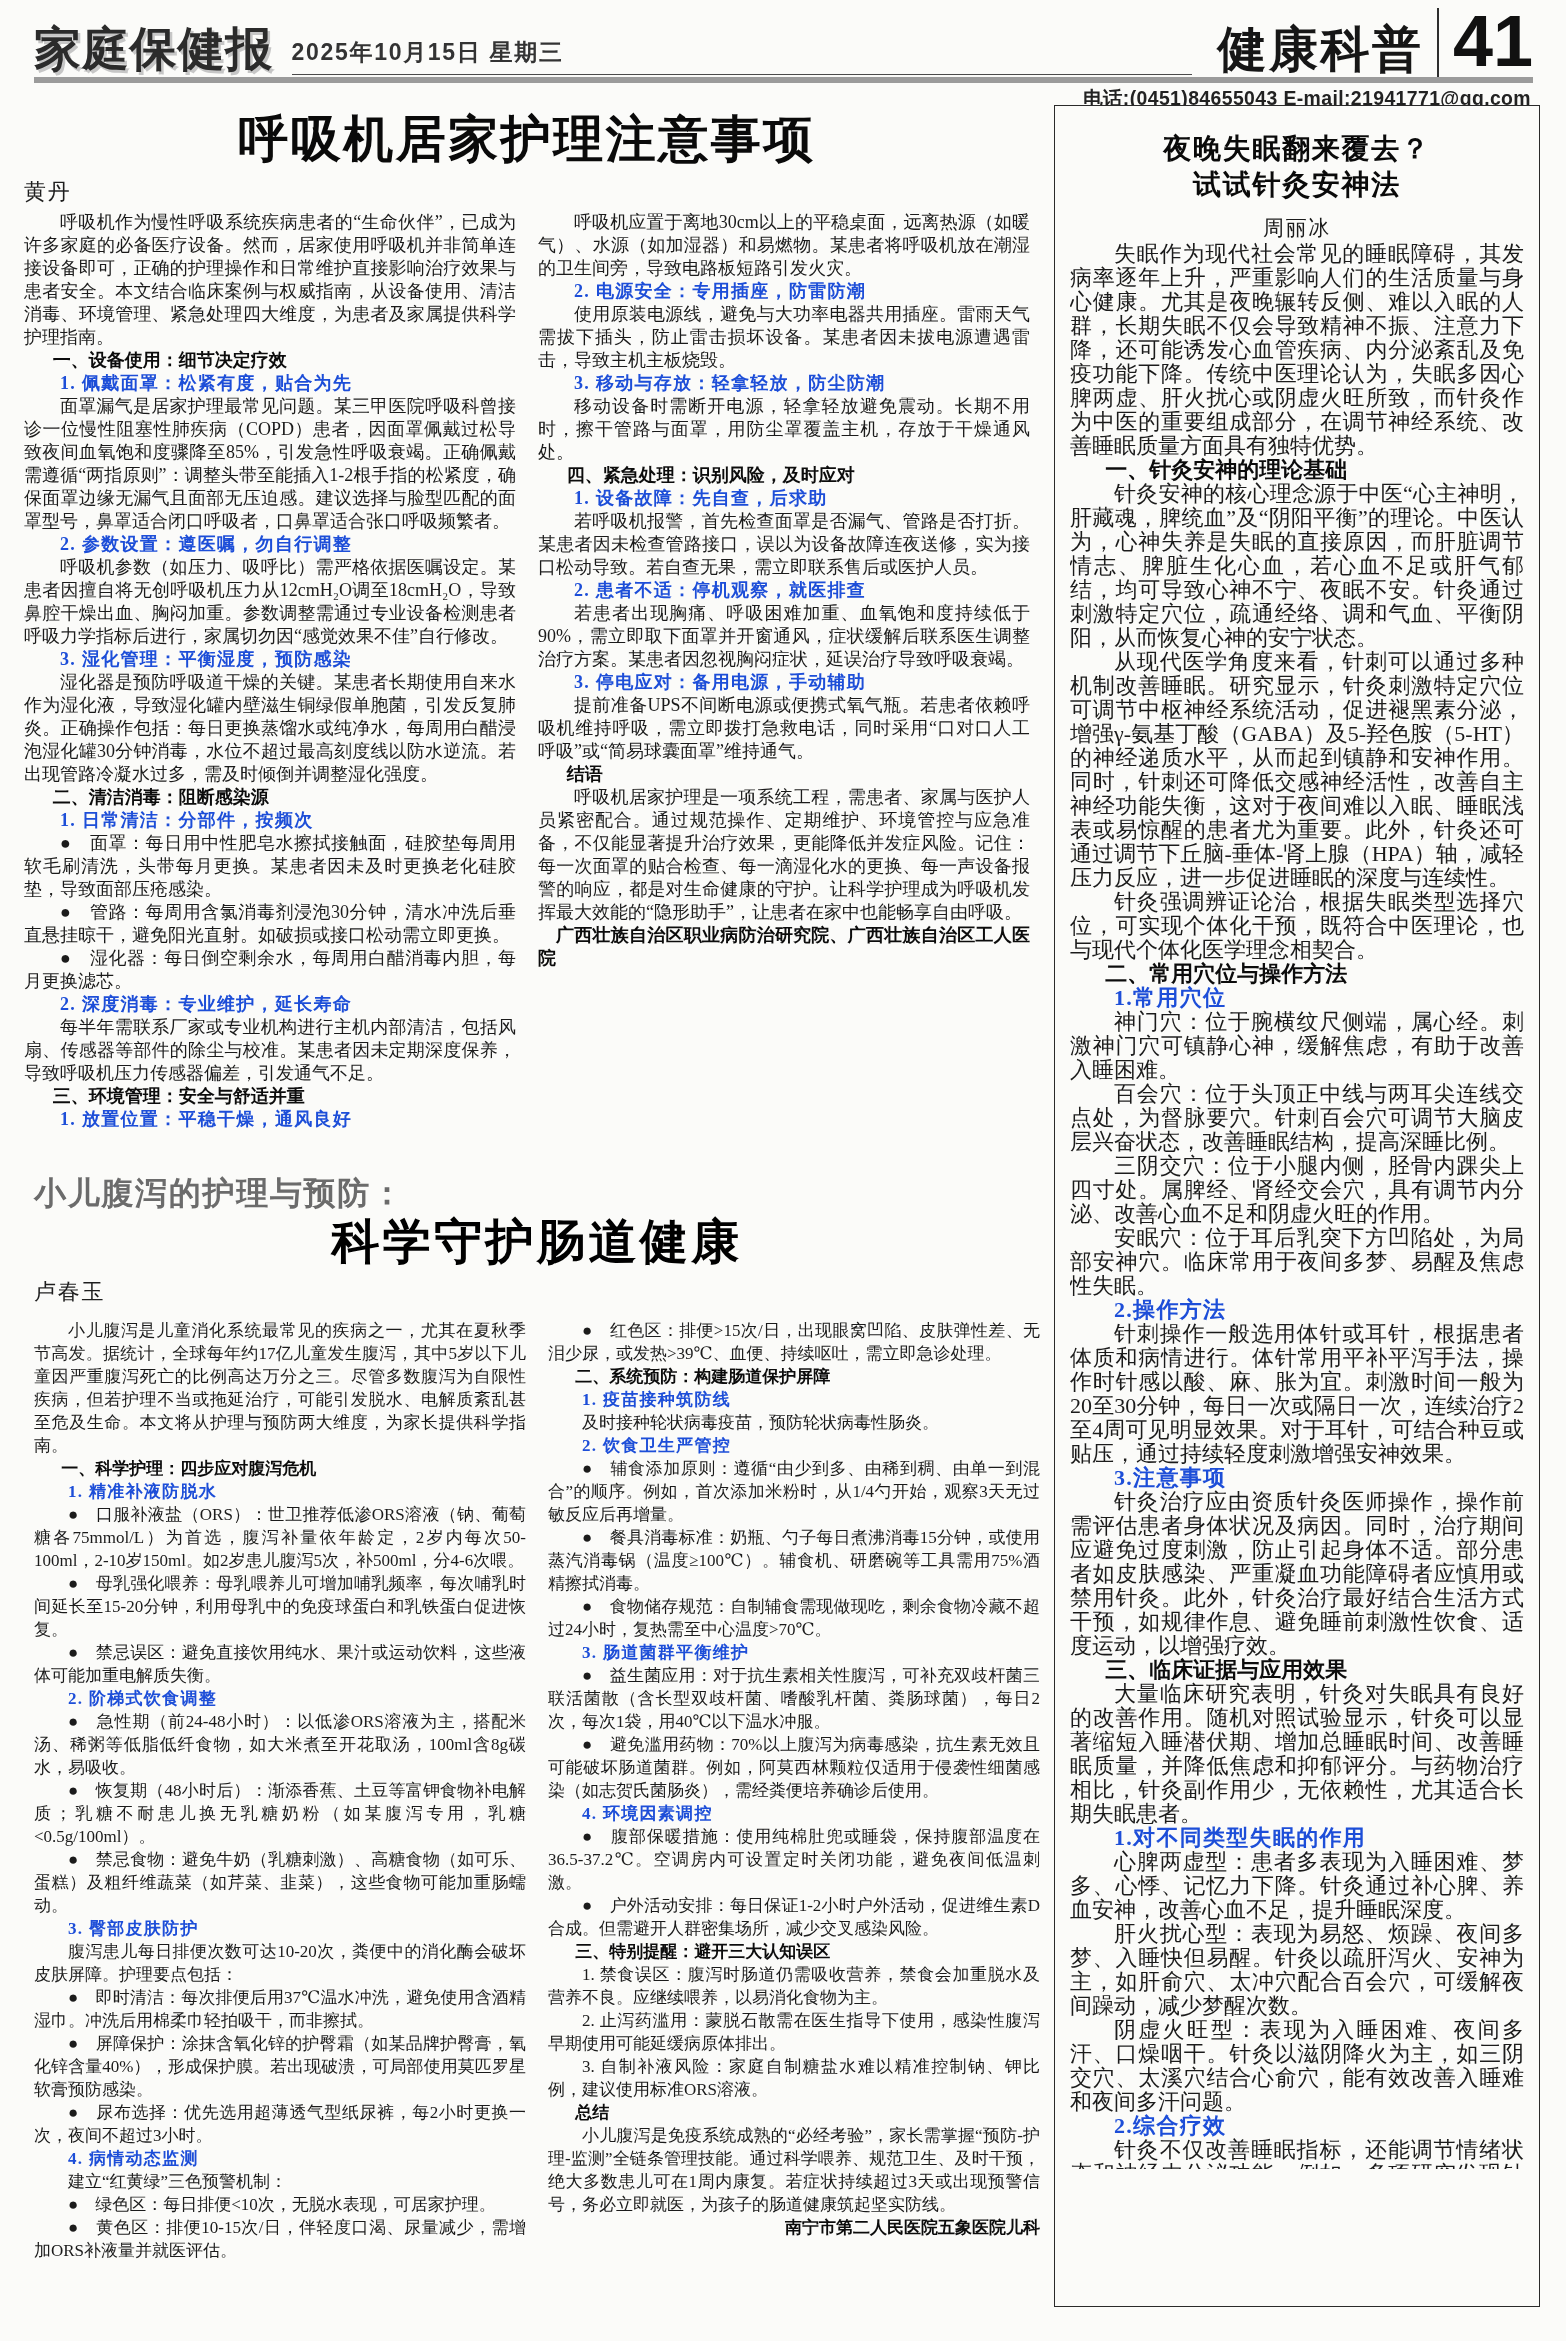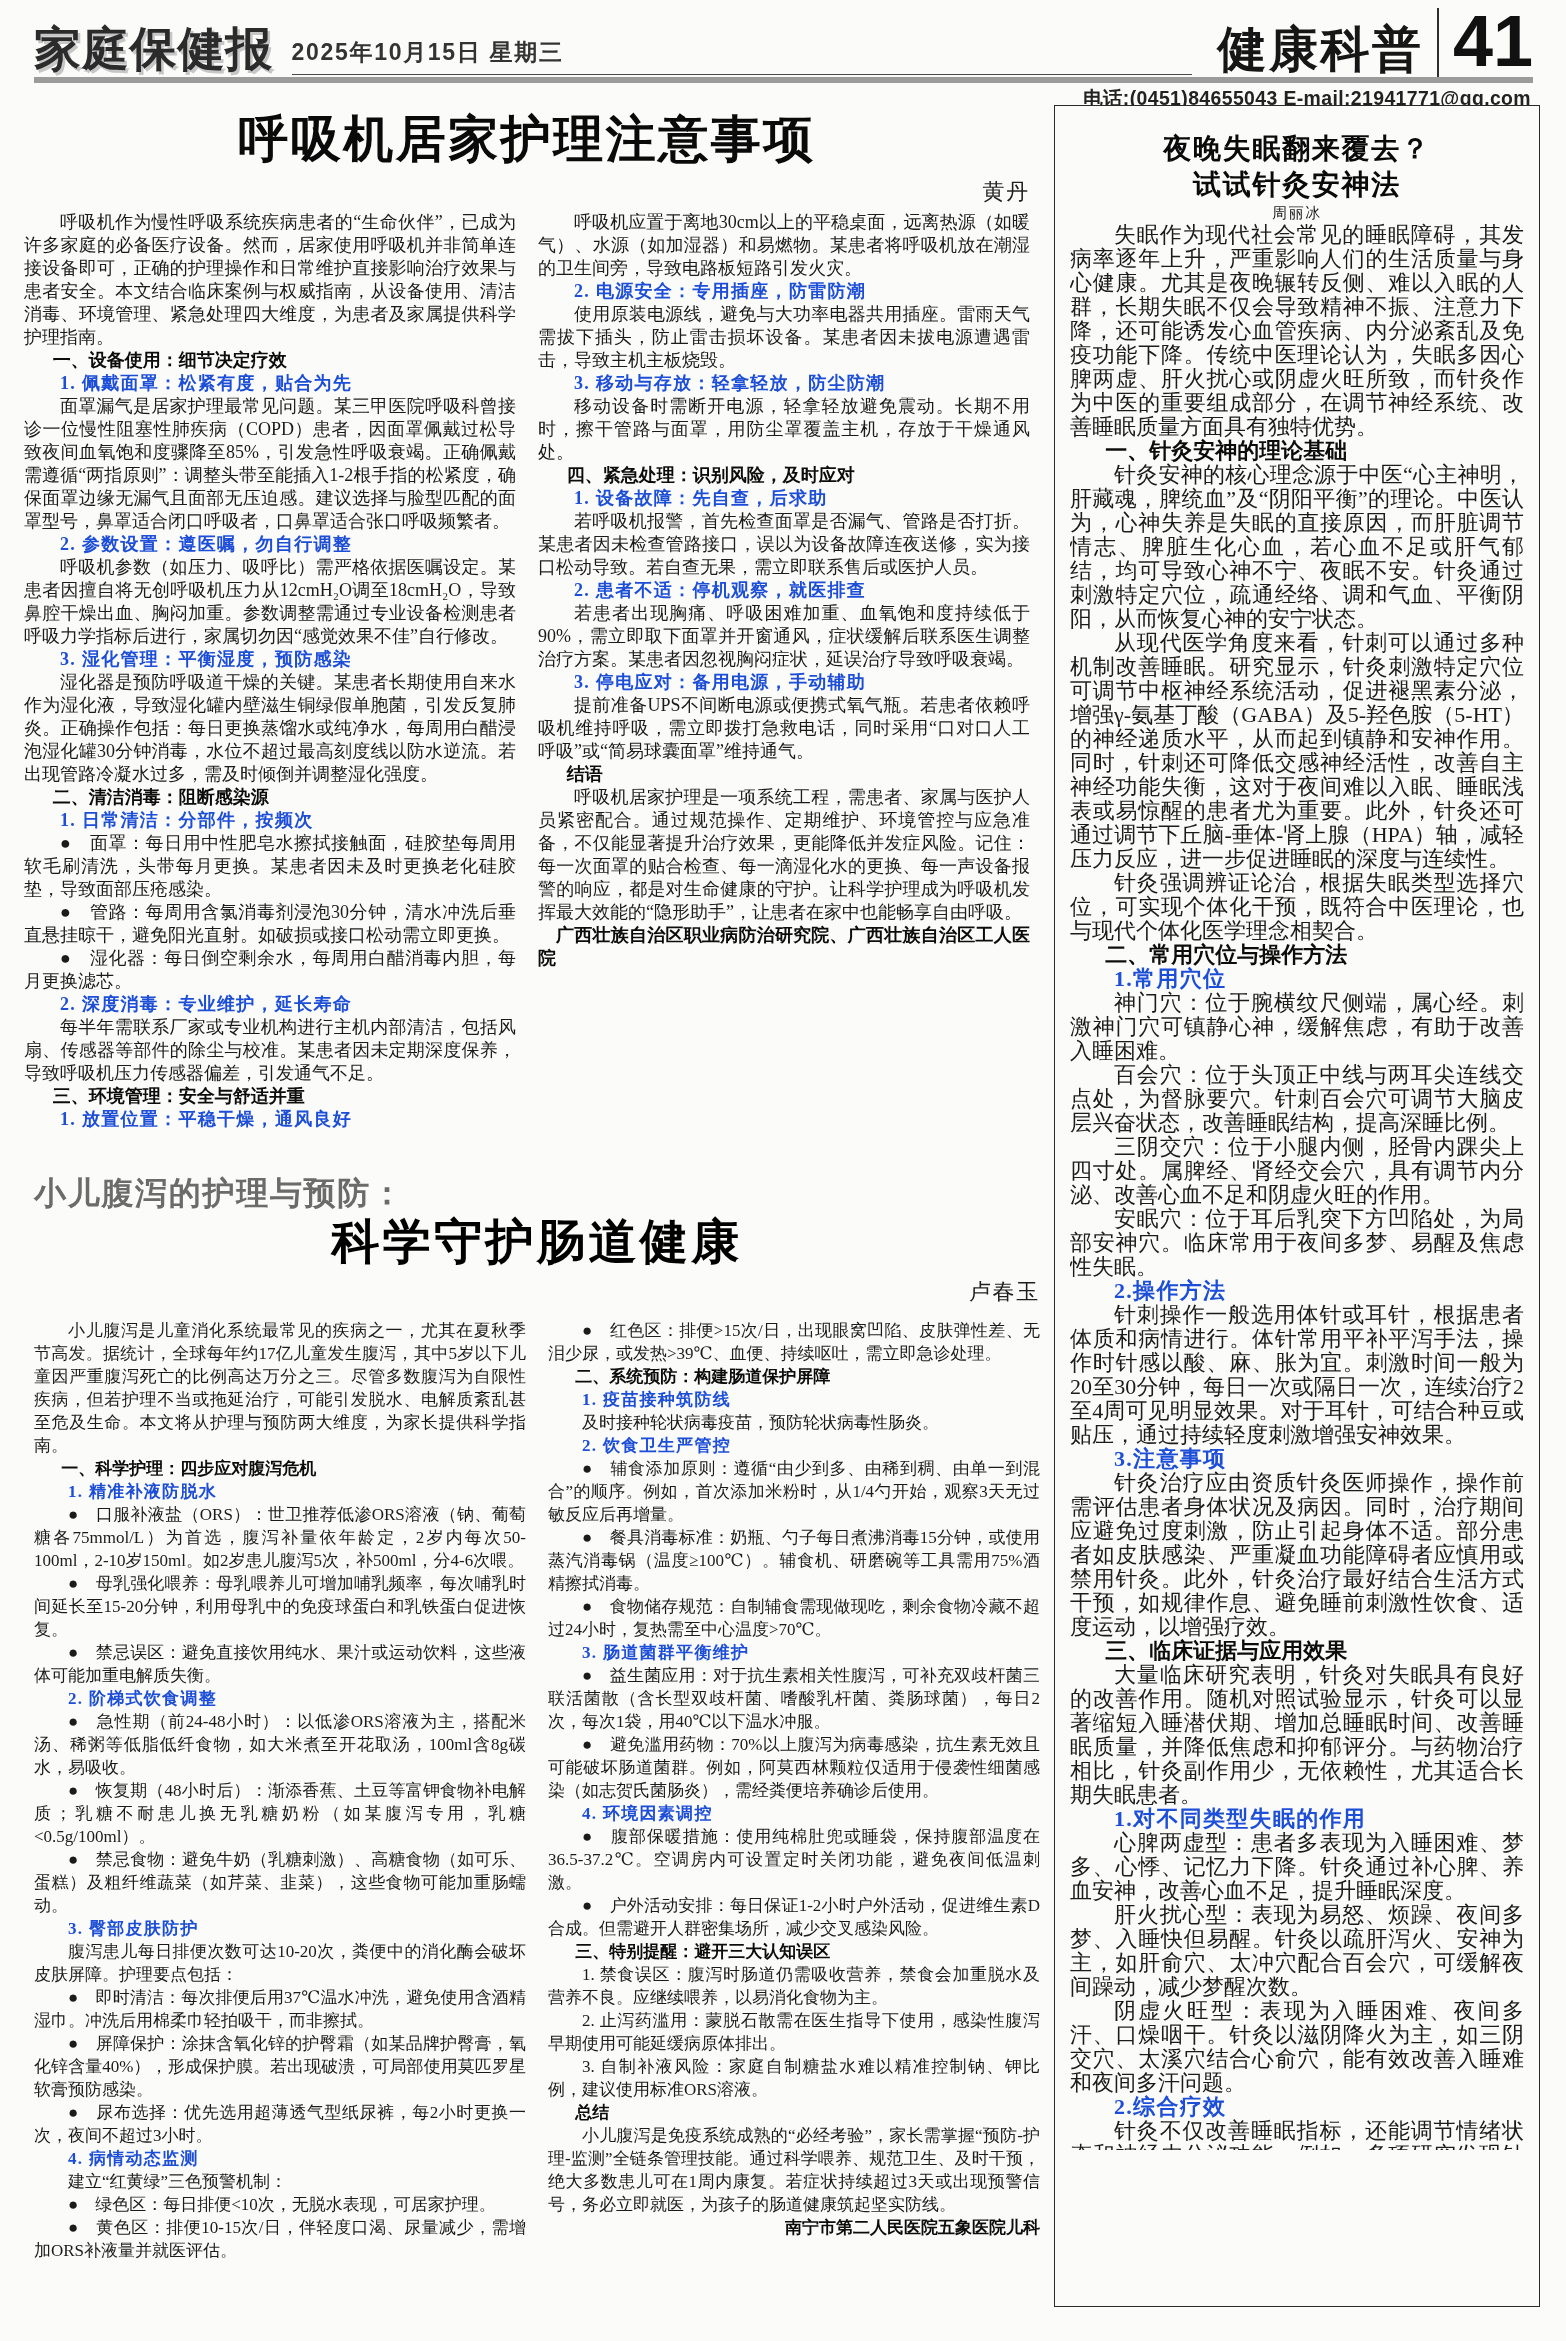--- a/index.html
+++ b/index.html
@@ -65,21 +65,21 @@
   }
   .para.attr-right{
     font-family:"Liberation Sans",sans-serif;font-weight:bold;text-align:right;color:#0c0c0c;
   }
   
   .left-region{position:absolute;left:24px;top:111px;width:1006px;}
   .art-title{
     text-align:center;font-weight:bold;font-size:50px;letter-spacing:2.5px;color:#0a0a0a;
     line-height:1.15;
   }
-  .art-author{text-align:right;font-size:22px;color:#1e1e1e;margin-top:8.4px;letter-spacing:1.7px;}
+  .art-author{text-align:left;font-size:22px;color:#1e1e1e;margin-top:8.4px;letter-spacing:1.7px;}
   .a1-body{
     margin-top:4px;
     column-count:2;column-gap:22px;column-fill:auto;
     height:927px;overflow:hidden;
     font-size:18px;line-height:23px;
   }
   .article2{position:absolute;left:34px;top:1176px;width:1006px;}
   .a2-pretitle{
     font-family:"Liberation Sans",sans-serif;font-weight:bold;
     font-size:32px;color:#6b6b6b;letter-spacing:1.7px;line-height:1.1;
@@ -98,21 +98,21 @@
   .right-box{
     position:absolute;left:1054px;top:105px;width:486px;height:2202px;
     border:1.7px solid #2a2a2a;background:#fbfbf9;
     box-sizing:border-box;
     padding:25px 15px 17px 15px;
   }
   .a3-title{
     text-align:center;font-weight:bold;font-size:28px;letter-spacing:1.7px;color:#0a0a0a;
     line-height:1.3;
   }
-  .a3-author{text-align:center;font-size:15px;letter-spacing:1.7px;}
+  .a3-author{text-align:center;font-size:21px;margin-top:10px;letter-spacing:1.7px;}
   .a3-body{
     font-size:22px;line-height:24px;
     height:1927px;overflow:hidden;
   }
 </style>
 </head>
 <body>
 
 <div class="header">
   <div class="masthead">家庭保健报</div>

